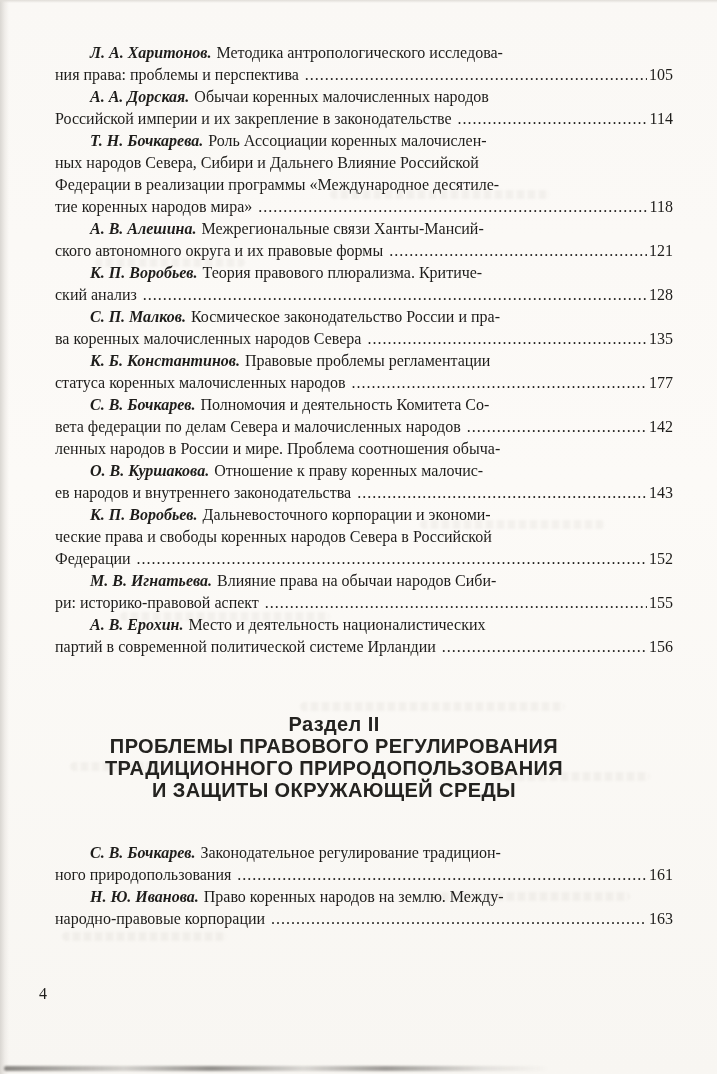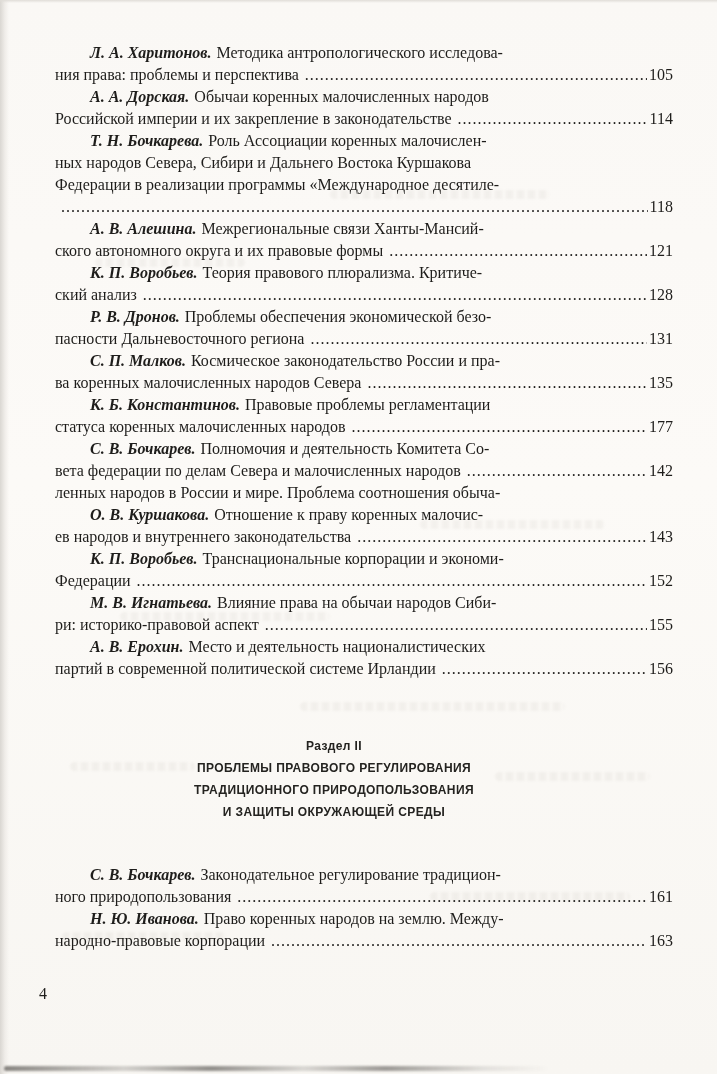--- a/index.html
+++ b/index.html
@@ -62,21 +62,21 @@
     margin-top: 55px;
     padding-right: 60px;
     text-align: center;
     font-family: "Liberation Sans", "DejaVu Sans", sans-serif;
     font-weight: bold;
     color: #242320;
   }
   .heading .kicker, .heading .hline {
     height: 22px;
     line-height: 22px;
-    font-size: 12px;
+    font-size: 20px;
     letter-spacing: 0.4px;
   }
   #sec2 { margin-top: 41px; }
   .folio {
     position: absolute;
     left: 39px;
     top: 984px;
     font-size: 16px;
     line-height: 20px;
   }
@@ -134,49 +134,42 @@
         <div class="entry">
           <div class="line first"><span class="author">А. А. Дорская.</span><span class="txt">Обычаи коренных малочисленных народов</span></div>
           <div class="line last">
             <span class="txt">Российской империи и их закрепление в законодательстве</span>
             <span class="dots"></span>
             <span class="pagenum">114</span>
           </div>
         </div>
         <div class="entry">
           <div class="line first"><span class="author">Т. Н. Бочкарева.</span><span class="txt">Роль Ассоциации коренных малочислен-</span></div>
-          <div class="line"><span class="txt">ных народов Севера, Сибири и Дальнего Востока Куршакова</span></div>
+          <div class="line"><span class="txt">ных народов Севера, Сибири и Дальнего Влияние Российской</span></div>
           <div class="line"><span class="txt">Федерации в реализации программы «Международное десятиле-</span></div>
           <div class="line last">
+            <span class="txt">тие коренных народов мира»</span>
             <span class="dots"></span>
             <span class="pagenum">118</span>
           </div>
         </div>
         <div class="entry">
           <div class="line first"><span class="author">А. В. Алешина.</span><span class="txt">Межрегиональные связи Ханты-Мансий-</span></div>
           <div class="line last">
             <span class="txt">ского автономного округа и их правовые формы</span>
             <span class="dots"></span>
             <span class="pagenum">121</span>
           </div>
         </div>
         <div class="entry">
           <div class="line first"><span class="author">К. П. Воробьев.</span><span class="txt">Теория правового плюрализма. Критиче-</span></div>
           <div class="line last">
             <span class="txt">ский анализ</span>
             <span class="dots"></span>
             <span class="pagenum">128</span>
-          </div>
-        </div>
-        <div class="entry">
-          <div class="line first"><span class="author">Р. В. Дронов.</span><span class="txt">Проблемы обеспечения экономической безо-</span></div>
-          <div class="line last">
-            <span class="txt">пасности Дальневосточного региона</span>
-            <span class="dots"></span>
-            <span class="pagenum">131</span>
           </div>
         </div>
         <div class="entry">
           <div class="line first"><span class="author">С. П. Малков.</span><span class="txt">Космическое законодательство России и пра-</span></div>
           <div class="line last">
             <span class="txt">ва коренных малочисленных народов Севера</span>
             <span class="dots"></span>
             <span class="pagenum">135</span>
           </div>
         </div>
@@ -199,21 +192,22 @@
         <div class="entry">
           <div class="line"><span class="txt">ленных народов в России и мире. Проблема соотношения обыча-</span></div>
           <div class="line first"><span class="author">О. В. Куршакова.</span><span class="txt">Отношение к праву коренных малочис-</span></div>
           <div class="line last">
             <span class="txt">ев народов и внутреннего законодательства</span>
             <span class="dots"></span>
             <span class="pagenum">143</span>
           </div>
         </div>
         <div class="entry">
-          <div class="line first"><span class="author">К. П. Воробьев.</span><span class="txt">Транснациональные корпорации и экономи-</span></div>
+          <div class="line first"><span class="author">К. П. Воробьев.</span><span class="txt">Дальневосточного корпорации и экономи-</span></div>
+          <div class="line"><span class="txt">ческие права и свободы коренных народов Севера в Российской</span></div>
           <div class="line last">
             <span class="txt">Федерации</span>
             <span class="dots"></span>
             <span class="pagenum">152</span>
           </div>
         </div>
         <div class="entry">
           <div class="line first"><span class="author">М. В. Игнатьева.</span><span class="txt">Влияние права на обычаи народов Сиби-</span></div>
           <div class="line last">
             <span class="txt">ри: историко-правовой аспект</span>

